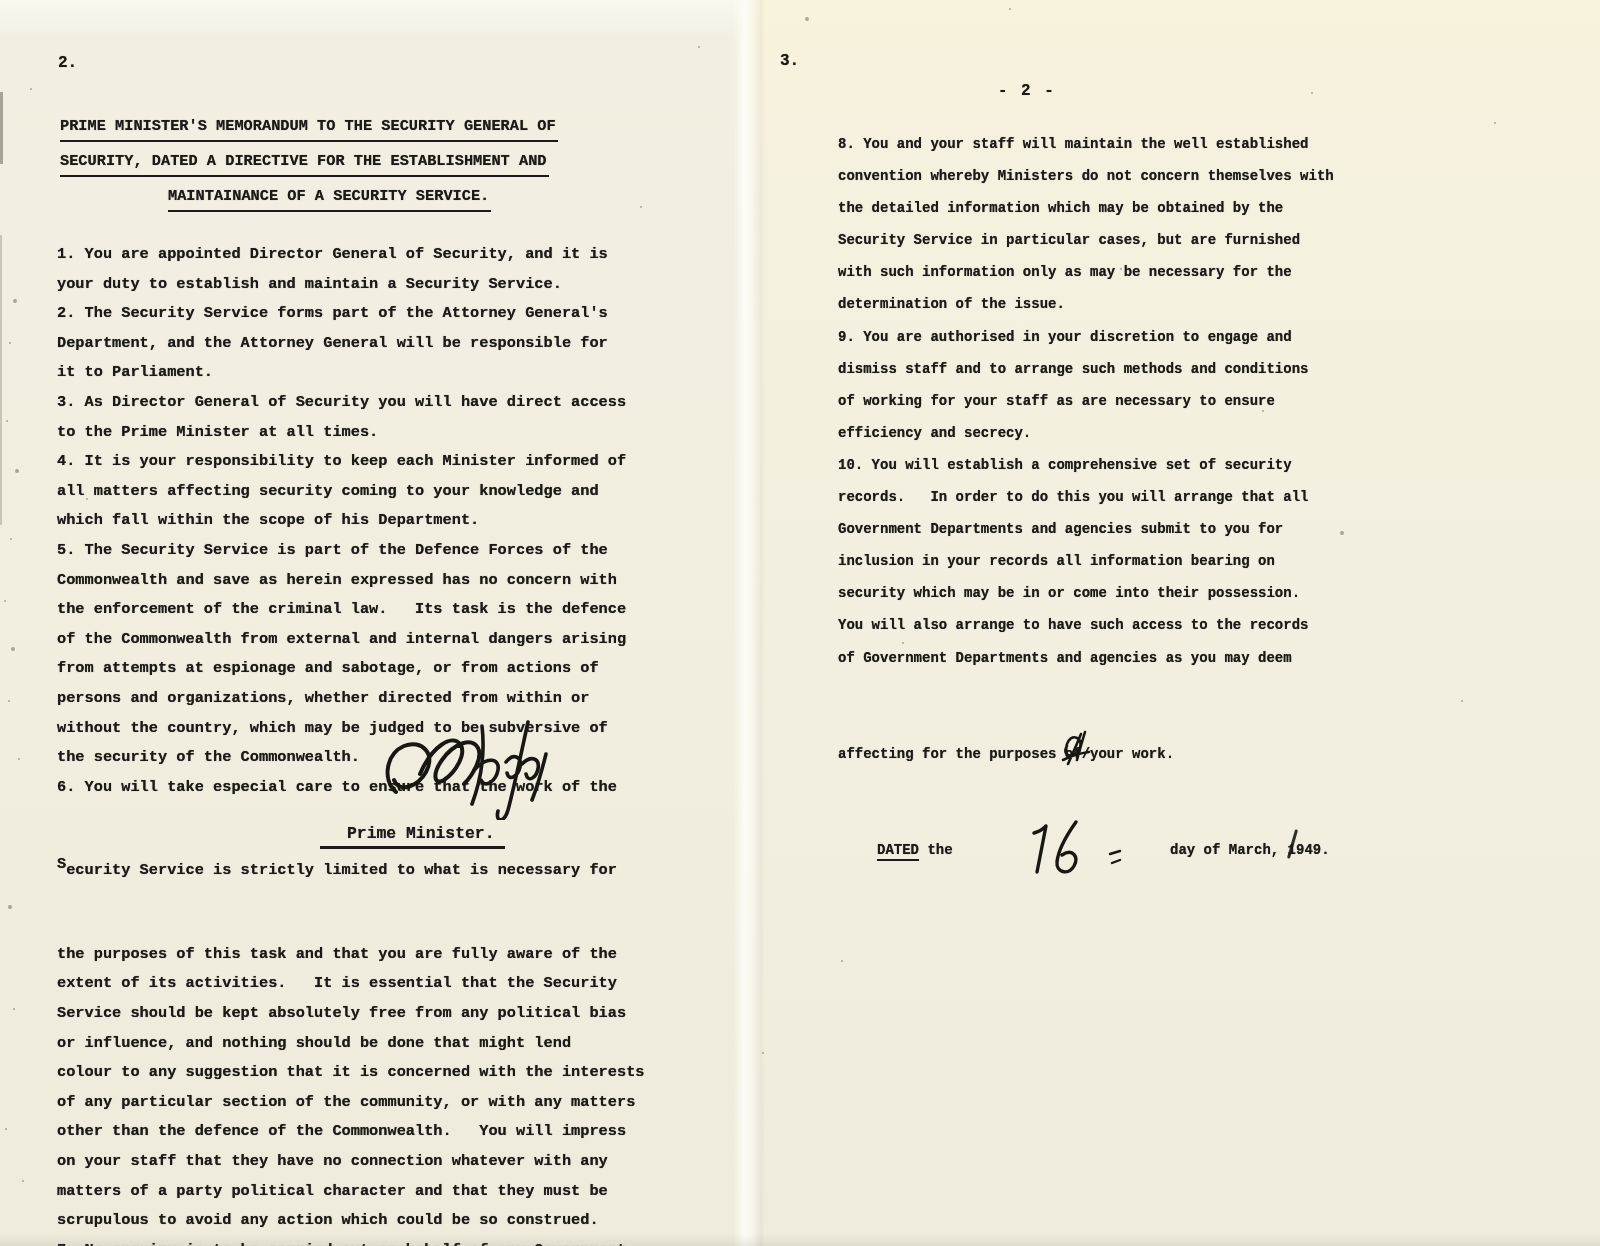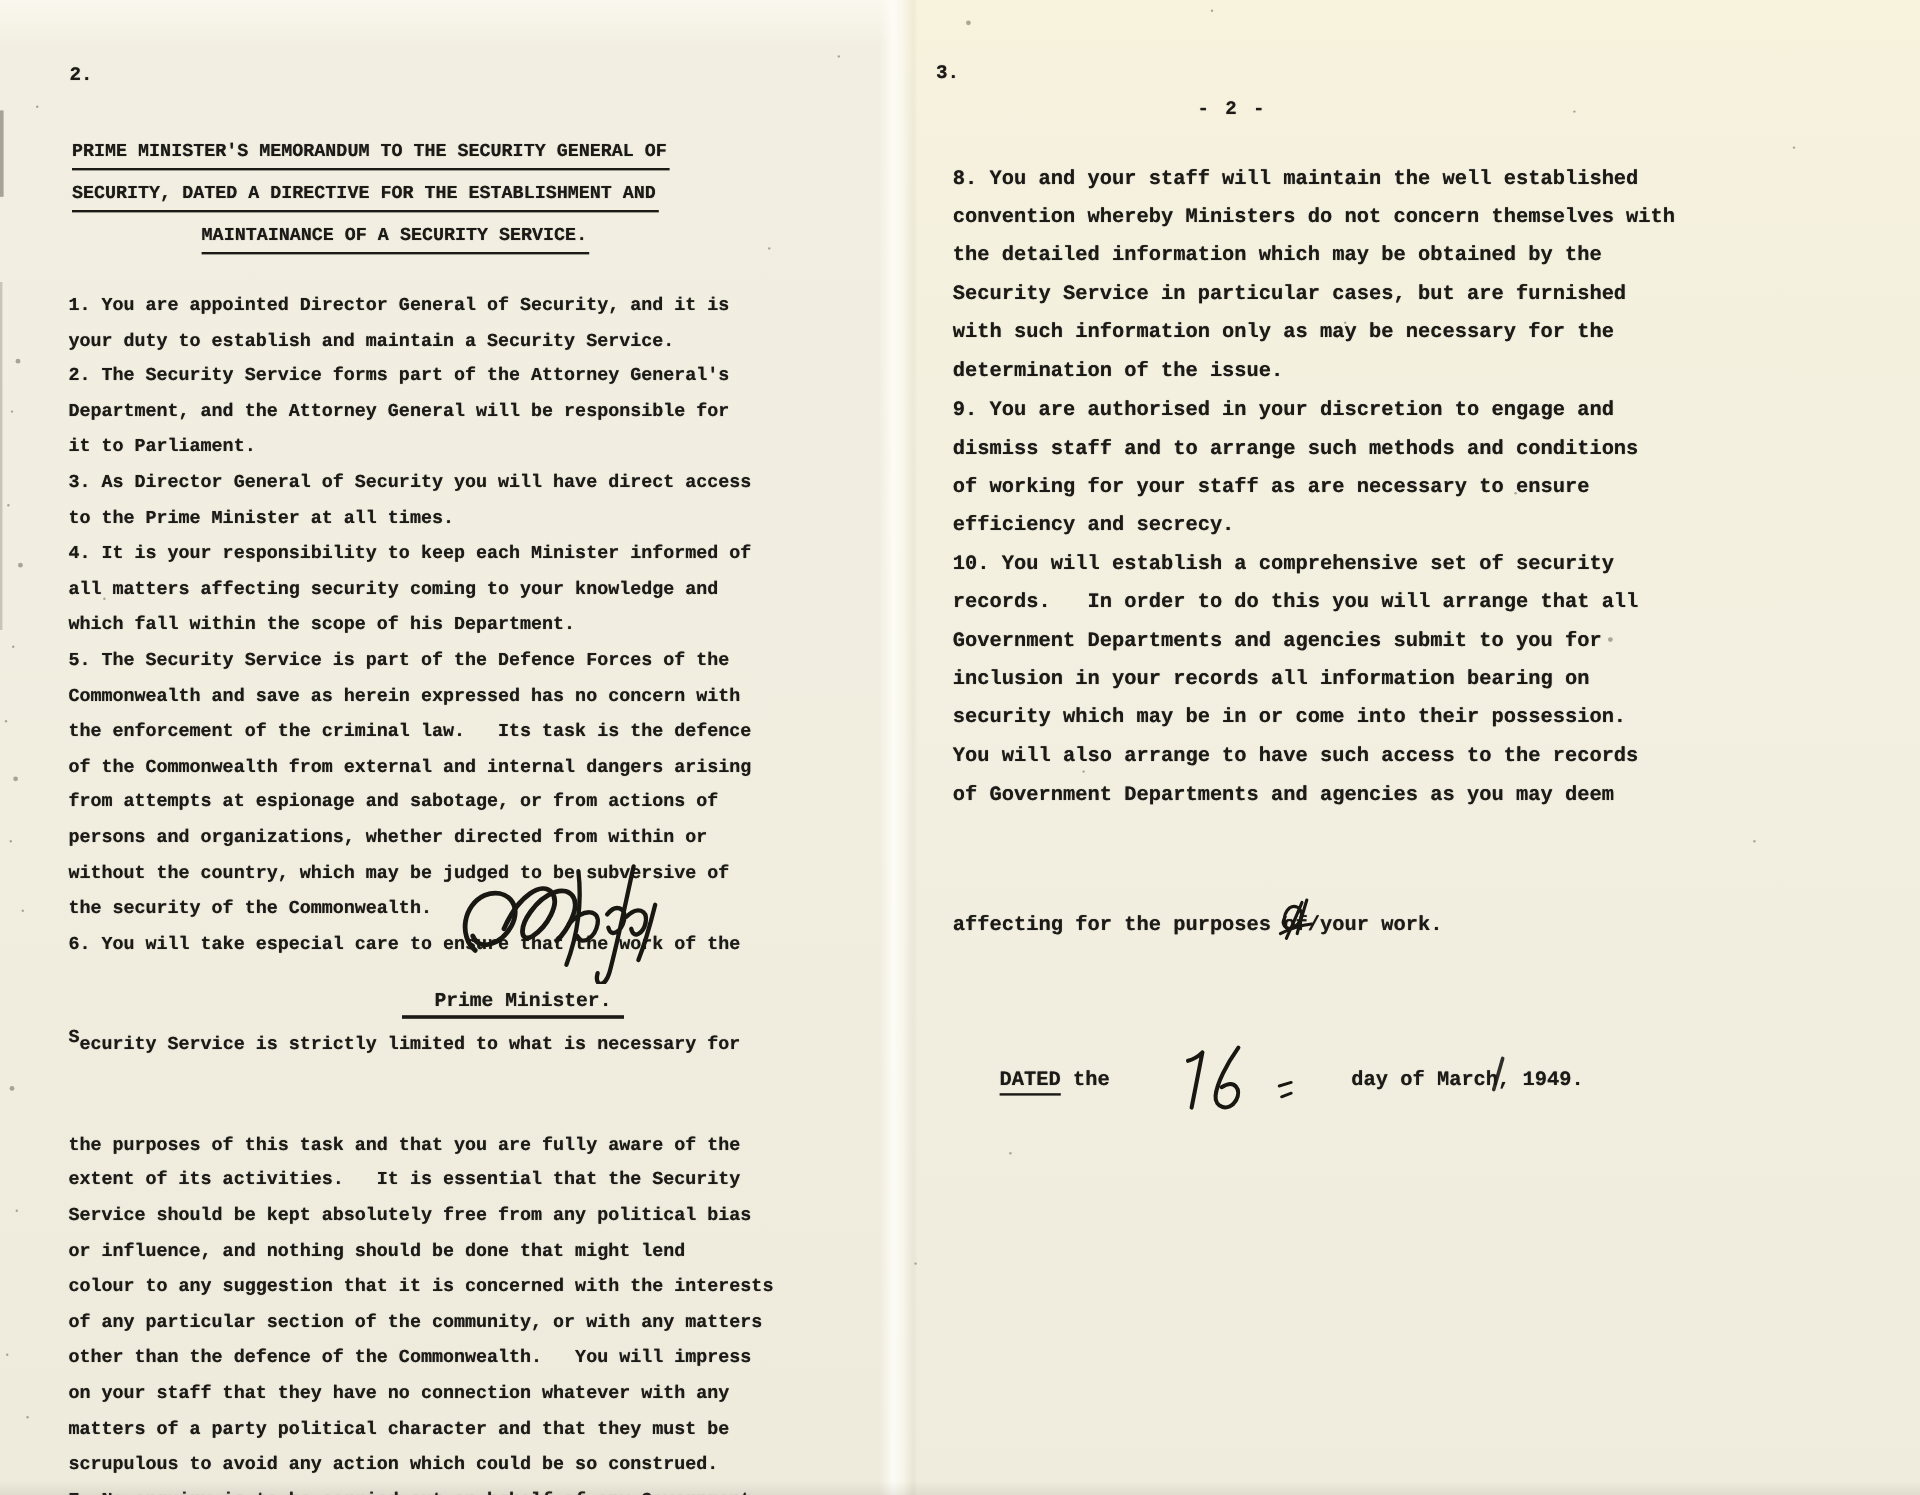--- a/index.html
+++ b/index.html
@@ -60,47 +60,47 @@
   .doc-title { position: absolute; left: 60px; top: 113px; font-size: 15.3px; }
   .doc-title .title-line {
     display: table; line-height: 26px; margin-bottom: 6px;
     border-bottom: 2.6px solid #1b1a16; padding: 0 2px 1px 0;
   }
   .doc-title .title-line:nth-child(3) { margin-left: 108px; }
 
   .body-col { position: absolute; }
   .left-body  { left: 57px; top: 204px; width: 640px; font-size: 15.3px; }
   .left-body  .bline { line-height: 29.6px; }
-  .right-body { left: 794px; top: 96px; width: 600px; font-size: 17px; }
+  .right-body { left: 838px; top: 96px; width: 600px; font-size: 14px; }
   .right-body .bline { line-height: 32.1px; }
 
   .raised-cap { position: relative; top: -6px; }
 
   .page2-header { position: absolute; left: 998px; top: 82px; font-size: 15.9px; letter-spacing: 2px; }
 
   
   .overwrite { position: relative; display: inline-block; }
   .overwrite svg { position: absolute; left: -6px; top: -10px; pointer-events: none; }
 
   
-  .dated-line { position: relative; height: 32.1px; margin-top: 21px; line-height: 32.1px; }
+  .dated-line { position: relative; height: 32.1px; margin-top: 0; line-height: 32.1px; }
   .dated-label-group { position: absolute; left: 39px; top: 0; }
   .u-dated { border-bottom: 2.6px solid #1b1a16; padding-bottom: 1px; }
   .hand-day { position: absolute; left: 186px; top: -16px; width: 110px; height: 62px; }
   .dated-rest { position: absolute; left: 332px; top: 0; }
   .strike-1 { 
     position: absolute; left: 121px; top: -5px; width: 3px; height: 30px;
     background: #1b1a16; transform: rotate(16deg); border-radius: 2px; opacity: .9;
   }
 
   .signature { position: absolute; left: 370px; top: 712px; width: 186px; height: 108px; }
   .ink-stroke { fill: none; stroke: #181712; stroke-linecap: round; stroke-linejoin: round; }
 
   .signed-title {
-    position: absolute; left: 335px; top: 824px; font-size: 16.4px;
+    position: absolute; left: 320px; top: 824px; font-size: 16.4px;
     border-bottom: 3px solid #1b1a16; padding: 0 10px 3px 27px;
   }
 </style>
 </head>
 <body>
 
 <div class="scan">
 
   <div class="page page-left">
     <div class="pageno pageno-left tw">2.</div>

